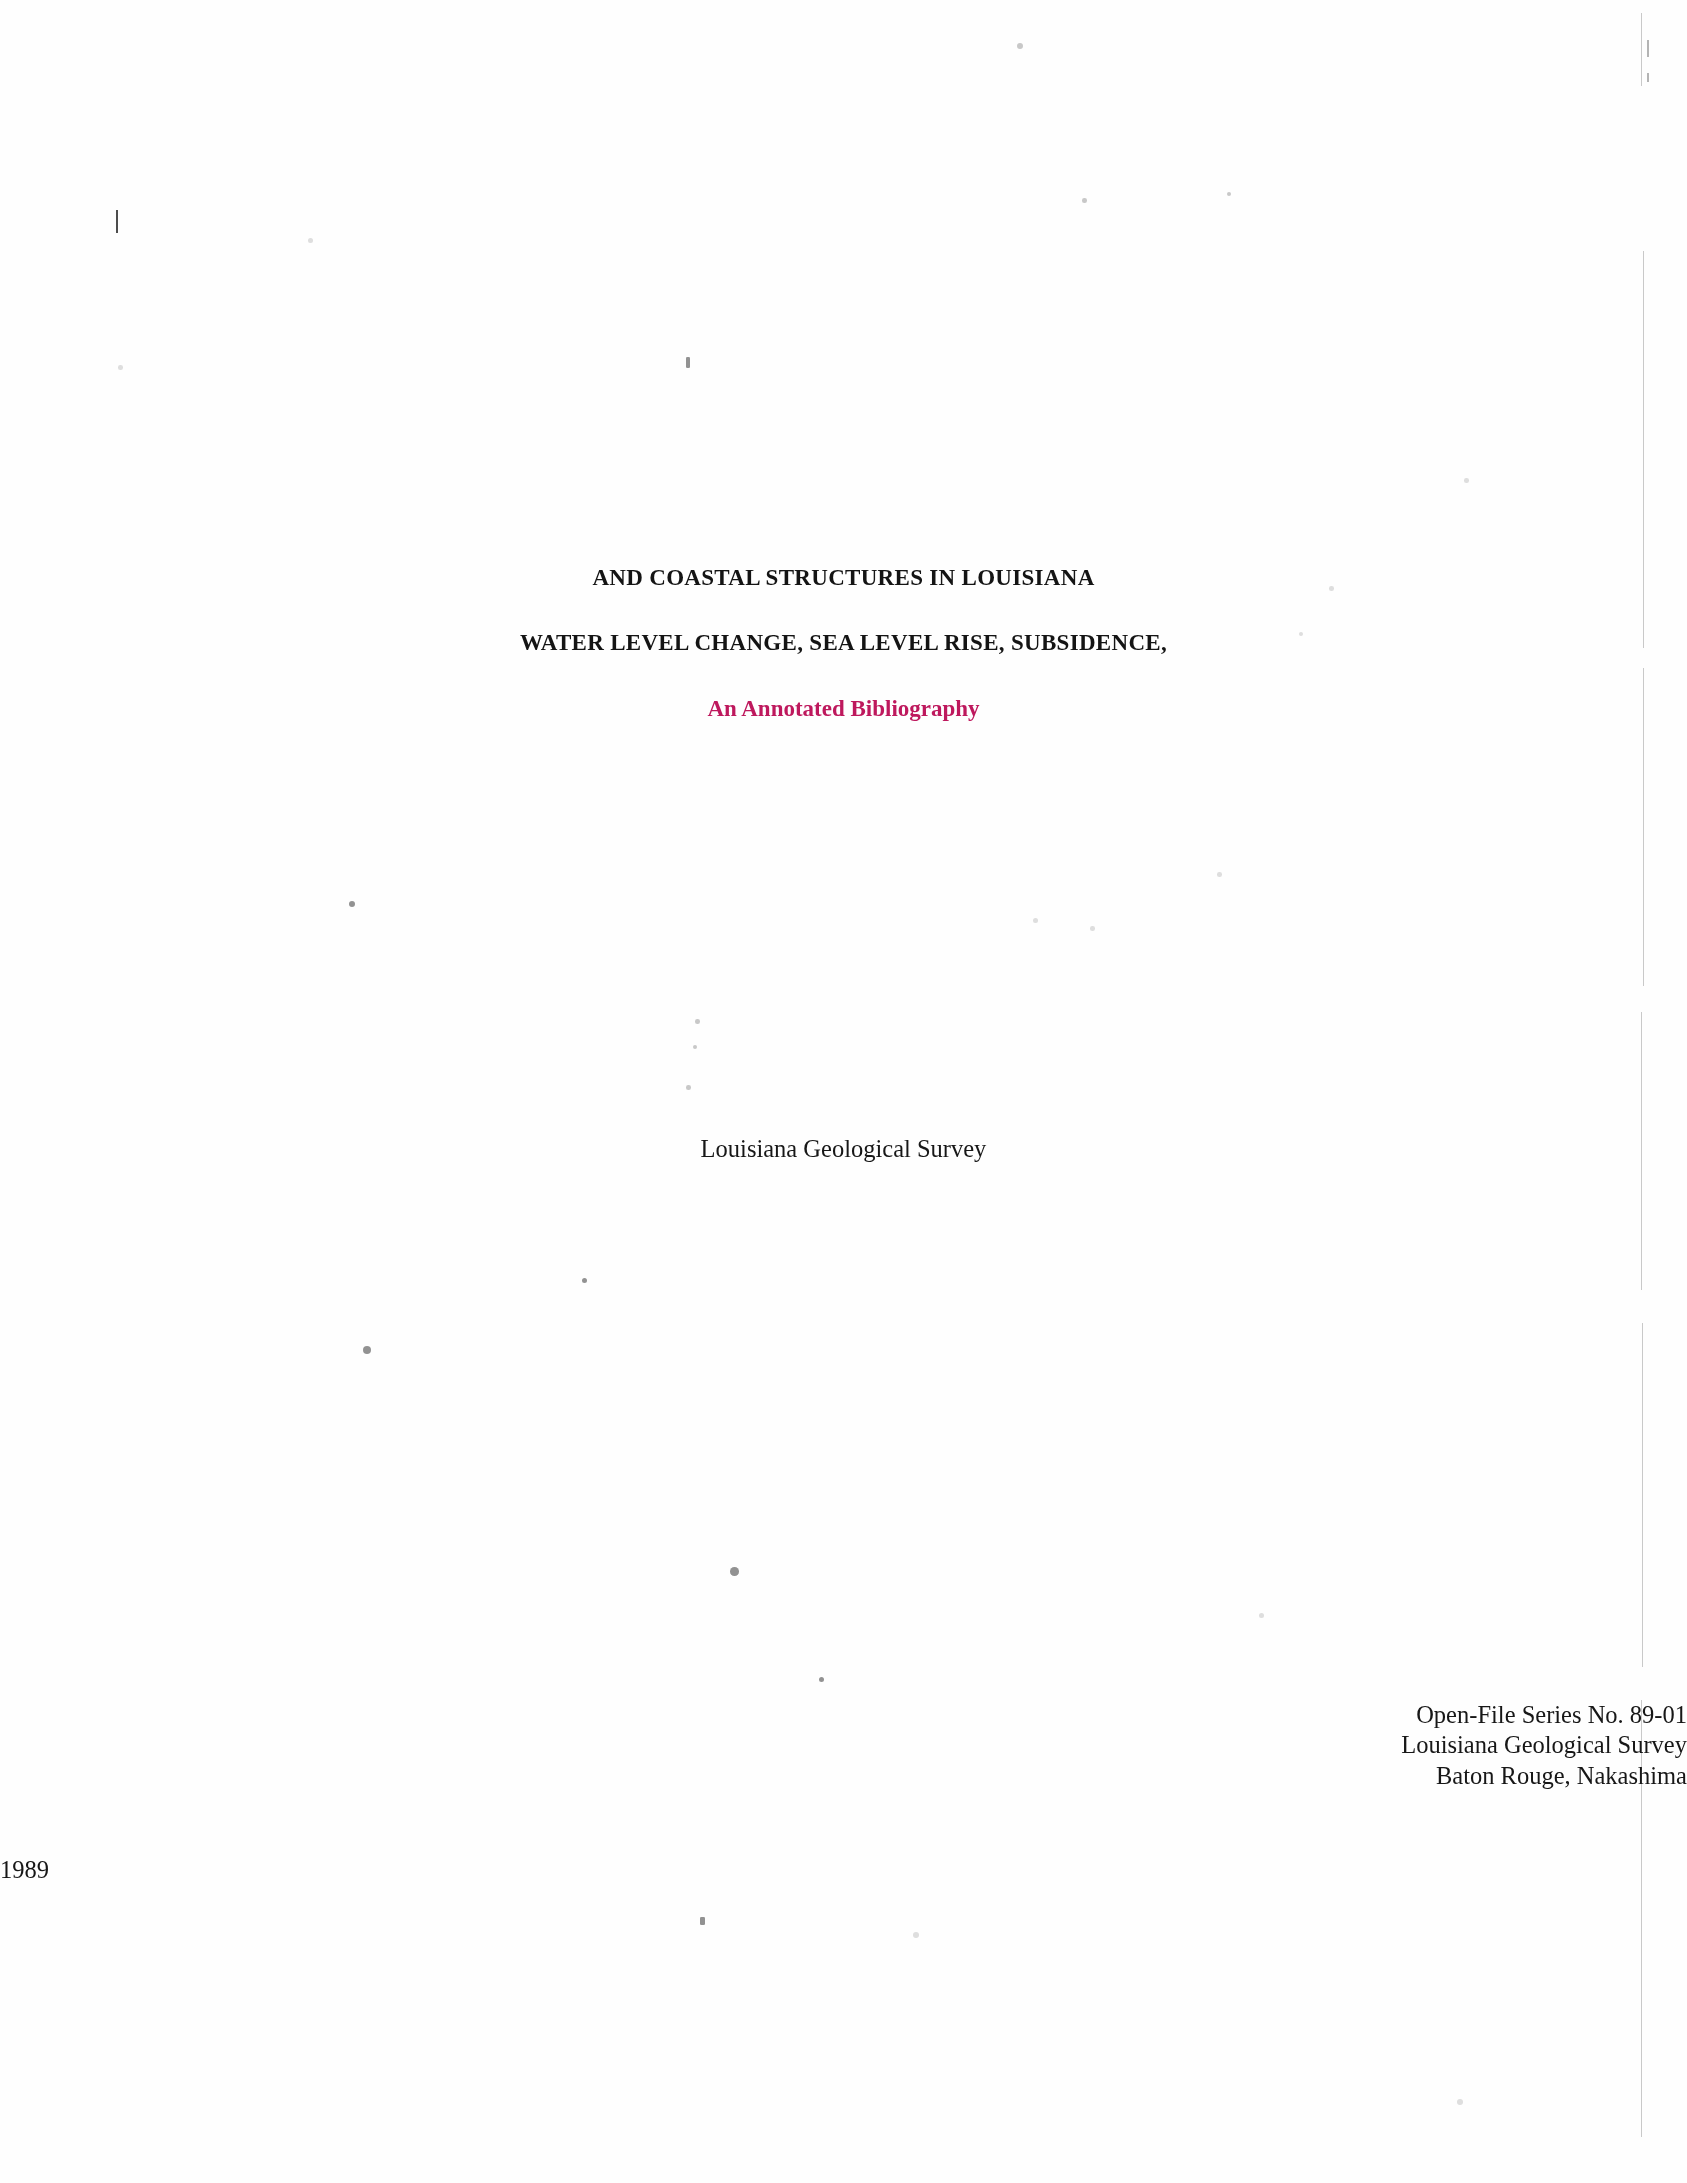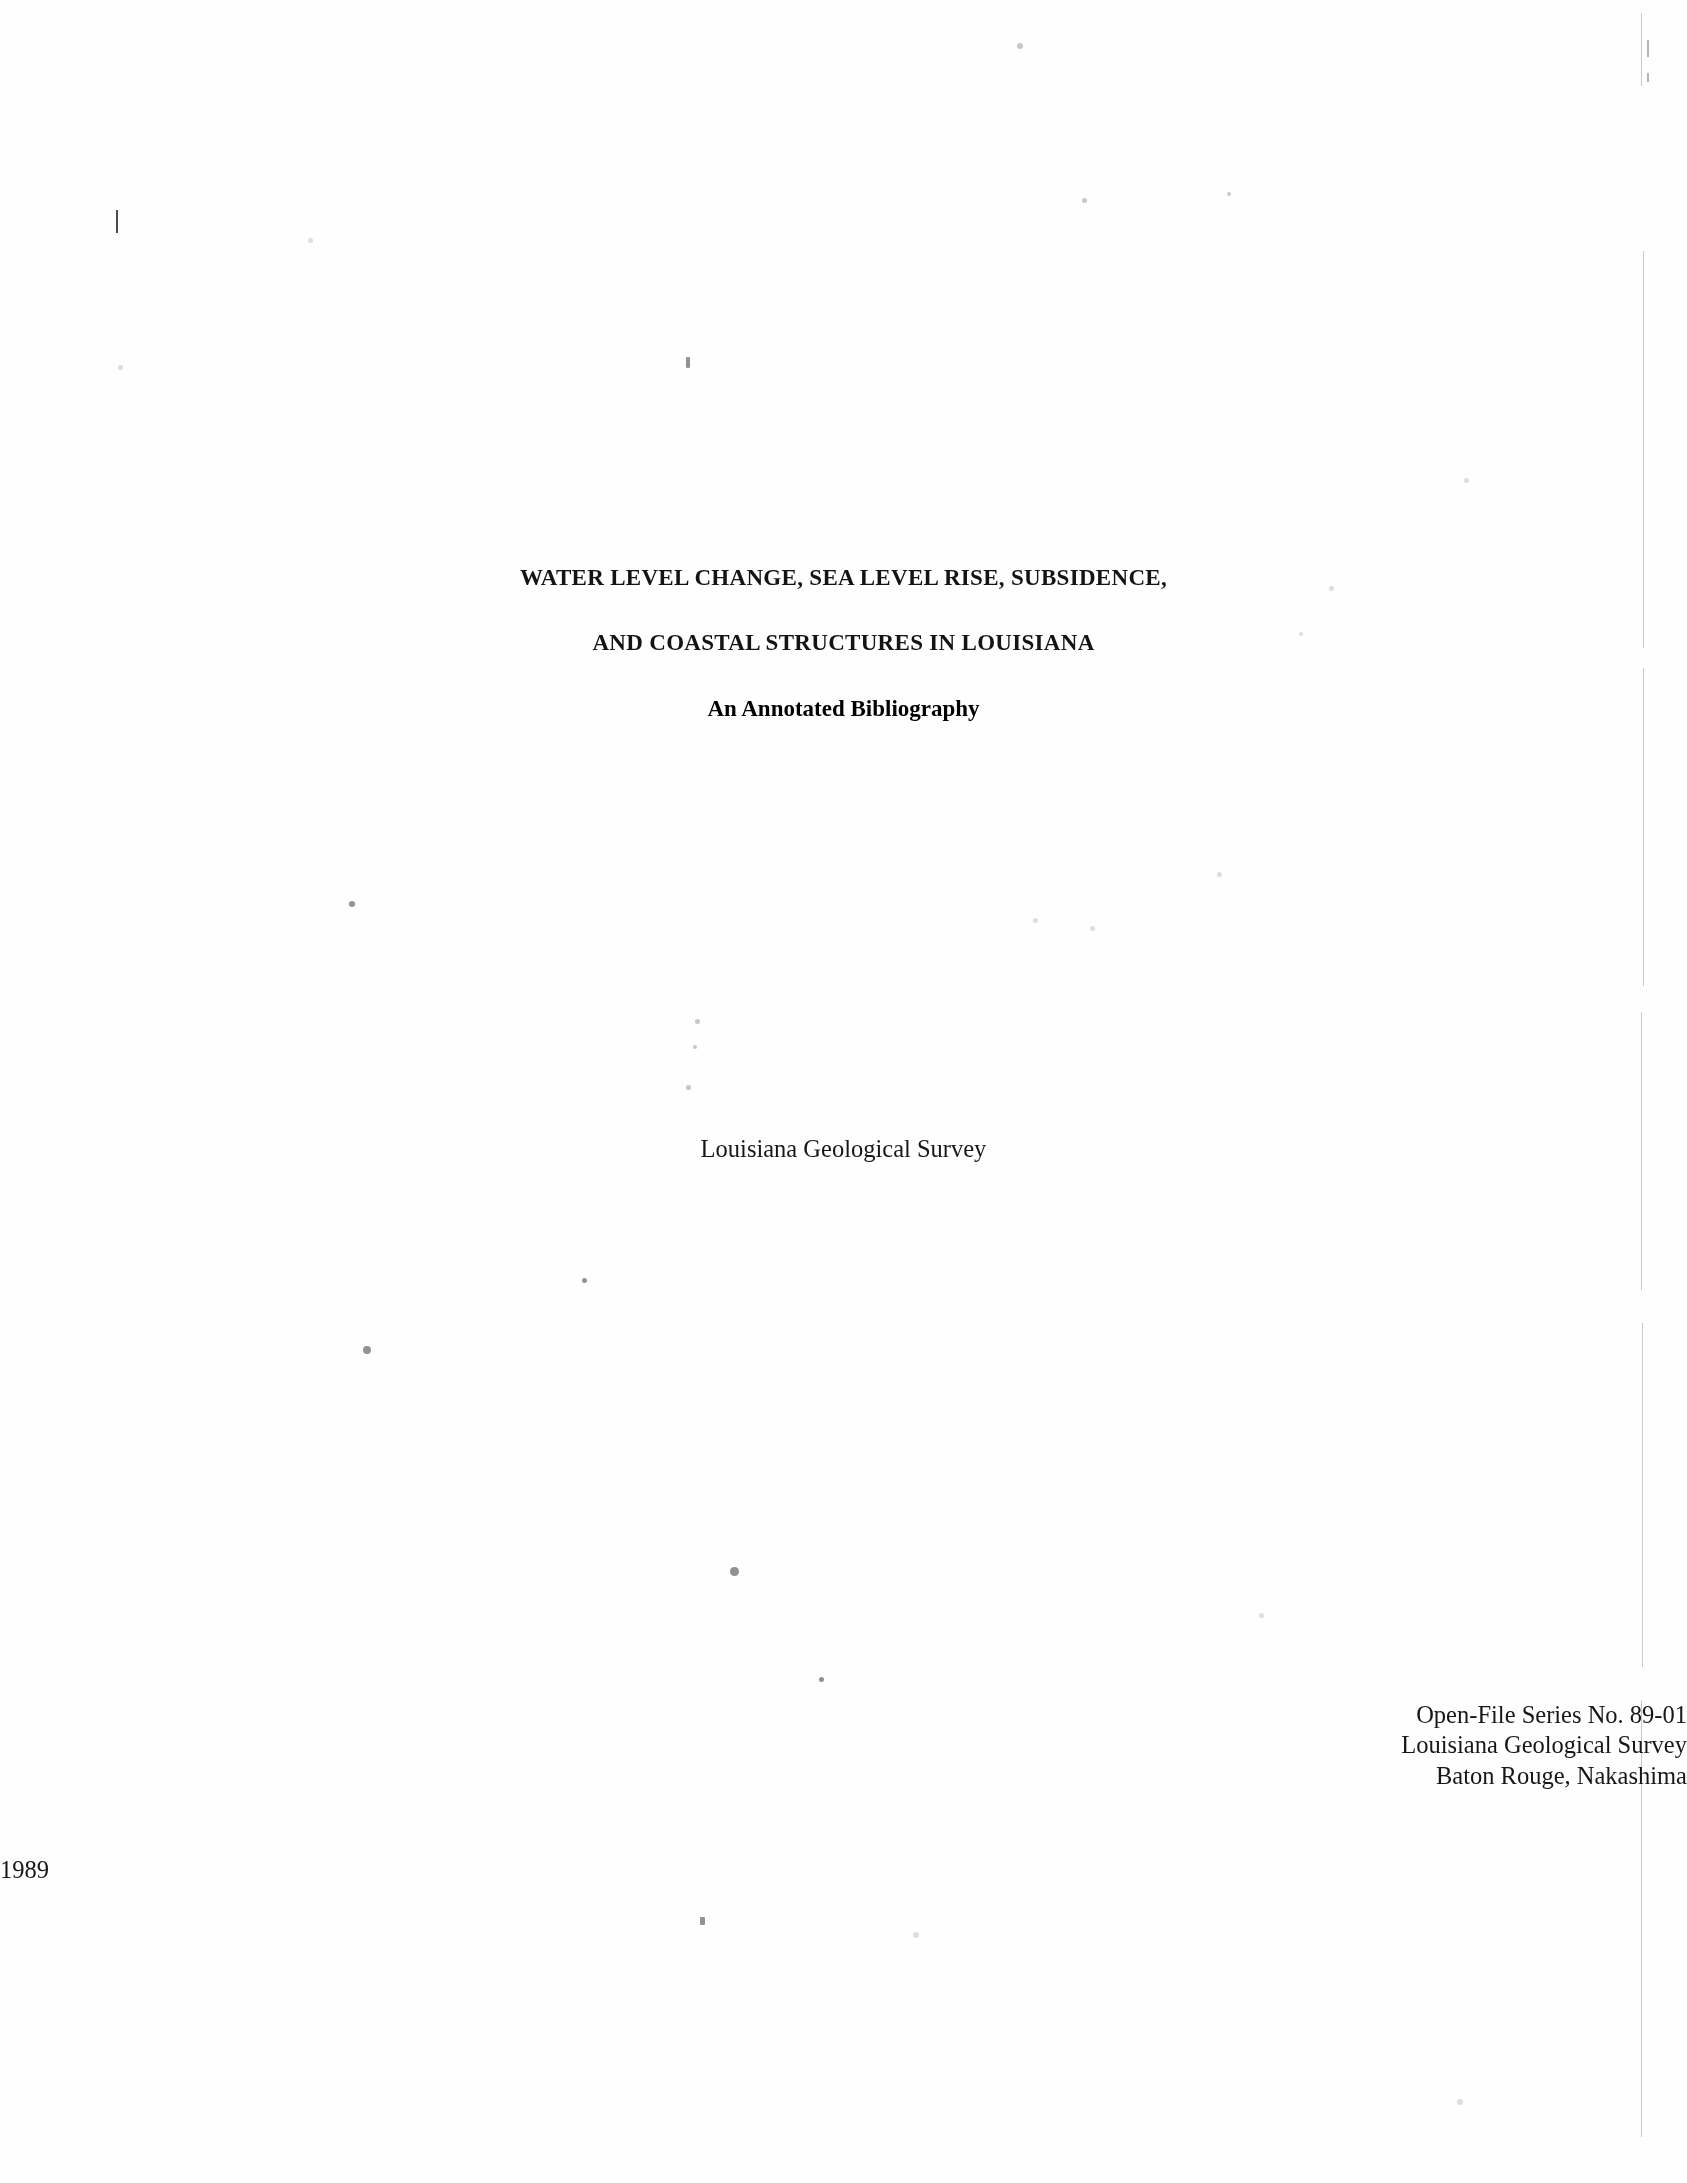--- a/index.html
+++ b/index.html
@@ -58,21 +58,21 @@
     font-size: 23px;
     letter-spacing: 0.3px;
     color: #141414;
     line-height: 1.0;
     margin: 0 0 42px 0;
     font-weight: 600;
     font-family: "Liberation Serif", serif;
   }
   .subtitle-line {
     font-size: 23px;
-    color: #000000;
+    color: #be185d;
     margin: 0;
     font-weight: 600;
     font-family: "Liberation Serif", serif;
   }
 
   .author-block {
     position: absolute;
     left: 0;
     right: 0;
     top: 1135px;
@@ -149,22 +149,22 @@
   <div class="speck dark" style="left:582px; top:1278px; width:5.3px; height:5.3px;"></div>
   <div class="speck dark" style="left:363px; top:1346px; width:8px; height:8px;"></div>
   <div class="speck dark" style="left:730px; top:1567px; width:8.6px; height:8.6px;"></div>
   <div class="speck light" style="left:1259px; top:1613px; width:5.3px; height:5.3px;"></div>
   <div class="speck dark" style="left:819px; top:1677px; width:5.3px; height:5.3px;"></div>
   <div class="speck dark" style="left:700px; top:1917px; width:5.3px; height:8px; border-radius:1.3px;"></div>
   <div class="speck light" style="left:913px; top:1932px; width:6px; height:6px;"></div>
   <div class="speck light" style="left:1457px; top:2099px; width:6px; height:6px;"></div>
 
   <div class="title-block">
+    <p class="title-line">AND COASTAL STRUCTURES IN LOUISIANA</p>
     <p class="title-line">WATER LEVEL CHANGE, SEA LEVEL RISE, SUBSIDENCE,</p>
-    <p class="title-line">AND COASTAL STRUCTURES IN LOUISIANA</p>
     <p class="subtitle-line">An Annotated Bibliography</p>
   </div>
 
   <div class="author-block">
     <p class="author-org">Louisiana Geological Survey</p>
   </div>
 
   <div class="imprint-block">
     <p class="imprint-line">Open-File Series No. 89-01</p>
     <p class="imprint-line">Louisiana Geological Survey</p>

